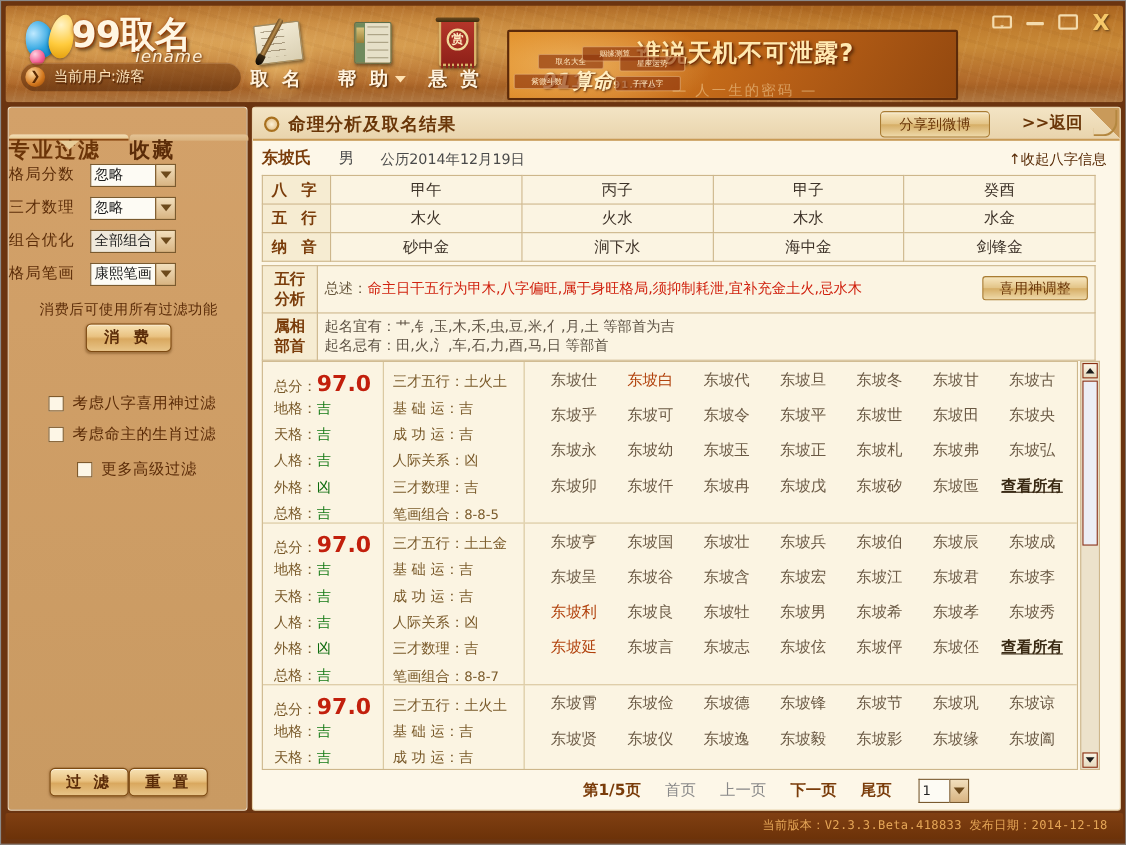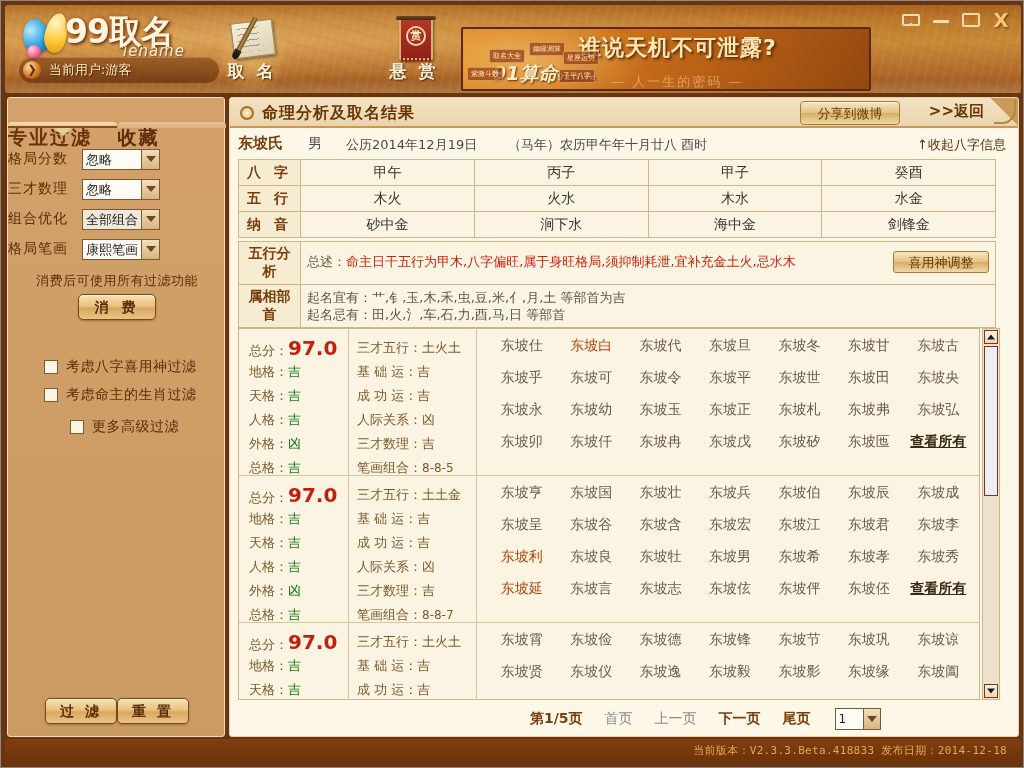--- a/index.html
+++ b/index.html
@@ -138,21 +138,21 @@
   #ad .adglow{position:absolute; left:-20%; top:-40%; width:70%; height:180%;
     background:radial-gradient(ellipse at center, rgba(255,223,150,.5), rgba(255,223,150,0) 62%);}
   #ad .bigtxt{
     position:absolute; left:116px; top:4px; font-size:22px; font-weight:bold; white-space:nowrap;
     color:#ffe9b0; letter-spacing:1px;
     text-shadow:1px 1px 0 #7a2f06, 2px 2px 3px rgba(0,0,0,.5);
   }
   #ad .brand{ position:absolute; left:30px; top:32px; font-size:19px; font-weight:bold; color:#ffeec2;
     font-style:italic; text-shadow:1px 1px 2px rgba(80,30,4,.9); white-space:nowrap;}
   #ad .brand small{ font-size:9px; font-style:normal; letter-spacing:1px;}
-  #ad .chip{ position:absolute; font-size:7px; color:#ffe8c0; padding:1px 3px; white-space:nowrap;
+  #ad .chip{ position:absolute; font-size:7px; color:#ffe8c0; padding:1px 15px; white-space:nowrap;
     background:rgba(140,50,10,.65); border:1px solid rgba(255,214,150,.5); border-radius:2px;}
   #ad .c1{ left:26px; top:20px;} #ad .c2{ left:66px; top:13px;}
   #ad .c3{ left:100px; top:22px;} #ad .c4{ left:4px; top:38px;} #ad .c5{ left:96px; top:40px;}
   #ad .wave{ position:absolute; left:148px; top:44px; font-size:13px; color:rgba(255,230,180,.45);
     letter-spacing:2px; white-space:nowrap;}
 
   
   #wbtns{ position:absolute; right:10px; top:6px; z-index:6; display:flex; gap:10px; align-items:center;}
   #wbtns .wb{ width:20px; height:18px; cursor:pointer; position:relative; }
   #wbtns .wb .box{ position:absolute; inset:2px 1px; border:2px solid #f4dcae; border-radius:2px;}
@@ -268,21 +268,21 @@
   #personrow .collapse{ position:absolute; right:4px; top:5px; font-size:13px; color:#5a2d08; cursor:pointer;}
 
   
   #bazi{ margin:2px 20px 0 8px; border:1px solid #cdb68b; border-collapse:collapse; width:758px;
     background:#fbf4e2; }
   #bazi td{ border:1px solid #cdb68b; height:26px; text-align:center; font-size:14px; color:#3d3228;}
   #bazi td.hd{ width:62px; background:#f6ecd2; font-weight:bold; color:#7a3c0a; letter-spacing:4px;}
   #wuxingtbl{ margin:3px 8px 0 8px; border:1px solid #cdb68b; border-collapse:collapse; width:758px;
     background:#fbf4e2;}
   #wuxingtbl td{ border:1px solid #cdb68b; font-size:13px; color:#3d3228; padding:3px 6px;}
-  #wuxingtbl td.hd{ width:62px; background:#f6ecd2; font-weight:bold; color:#7a3c0a; text-align:center;
+  #wuxingtbl td.hd{ width:50px; background:#f6ecd2; font-weight:bold; color:#7a3c0a; text-align:center;
     letter-spacing:0; font-size:14px;}
   #wuxingtbl .sum{ color:#6a5a40; }
   #wuxingtbl .red{ color:#d0210e; }
   #xybtn{
     float:right; margin-top:-2px; width:96px; height:22px; cursor:pointer;
     border-radius:3px; border:1px solid #a97c33;
     background:linear-gradient(180deg,#f7e6bf,#e3c487 48%,#d6ae66 52%,#eed9a9);
     font-size:13px; color:#6a3608; line-height:21px; text-align:center;
   }
   .radline{ line-height:17px; font-size:13px; color:#5e5345; }
@@ -373,20 +373,29 @@
       <div class="glow"></div>
       <div class="ico">
         <div class="paper">
             <div class="ink"></div>
           </div>
         <div class="brush"></div>
       </div>
       <div class="lbl">取 名</div>
     </div>
 
+    <div class="navbtn" id="nav-bangzhu">
+      <div class="ico">
+        <div class="book">
+            <div class="tag"></div>
+            <div class="pg"></div>
+          </div>
+      </div>
+      <div class="lbl"><span>帮 助</span><i class="caret"></i></div>
+    </div>
 
     <div class="navbtn" id="nav-xuanshang">
       <div class="ico">
         <div class="banner-ico">
             <div class="seal"></div>
             <div class="fringe"></div>
           </div>
       </div>
       <div class="lbl">悬 赏</div>
     </div>
@@ -485,21 +494,20 @@
       <div class="mtitle">命理分析及取名结果</div>
       <div id="sharebtn">分享到微博</div>
       <div id="backlink">&gt;&gt;返回</div>
       <div id="pagecurl"></div>
     </div>
 
     <div id="personrow">
       <div class="pn">东坡氏</div>
       <div class="pg">男</div>
       <div class="pd">公历2014年12月19日</div>
-      <div class="pl">（马年）农历甲午年十月廿八 酉时</div>
       <div class="collapse">↑收起八字信息</div>
     </div>
 
     <table id="bazi">
       <tbody>
           <tr>
         <td class="hd">八 字</td>
         <td>甲午</td>
         <td>丙子</td>
         <td>甲子</td>

